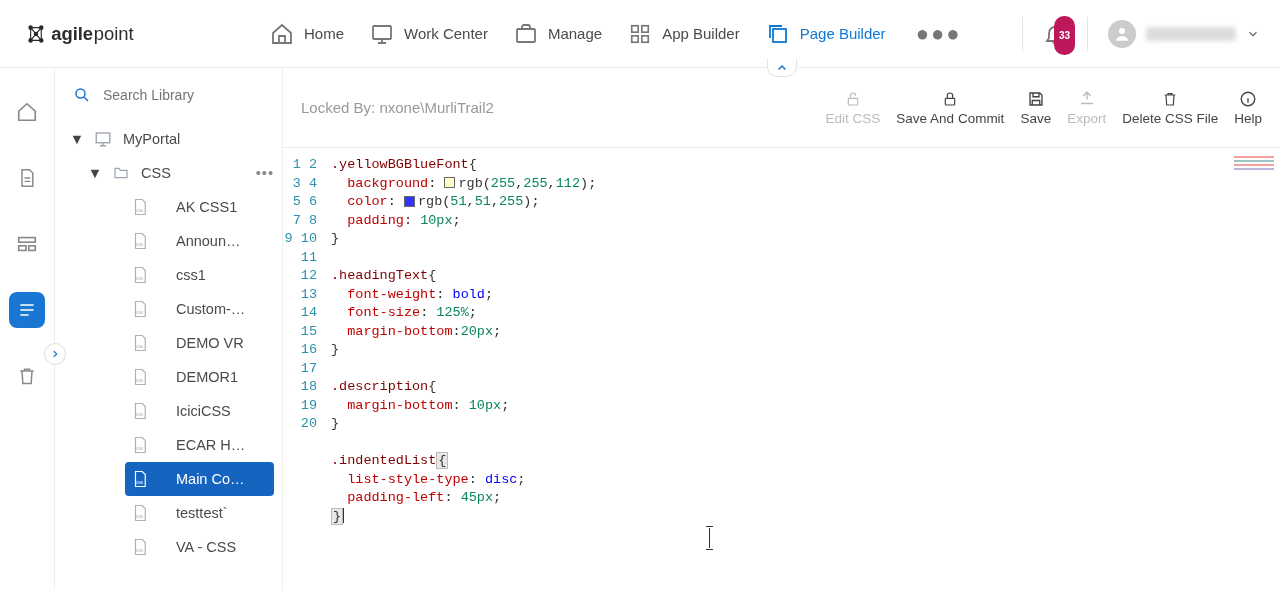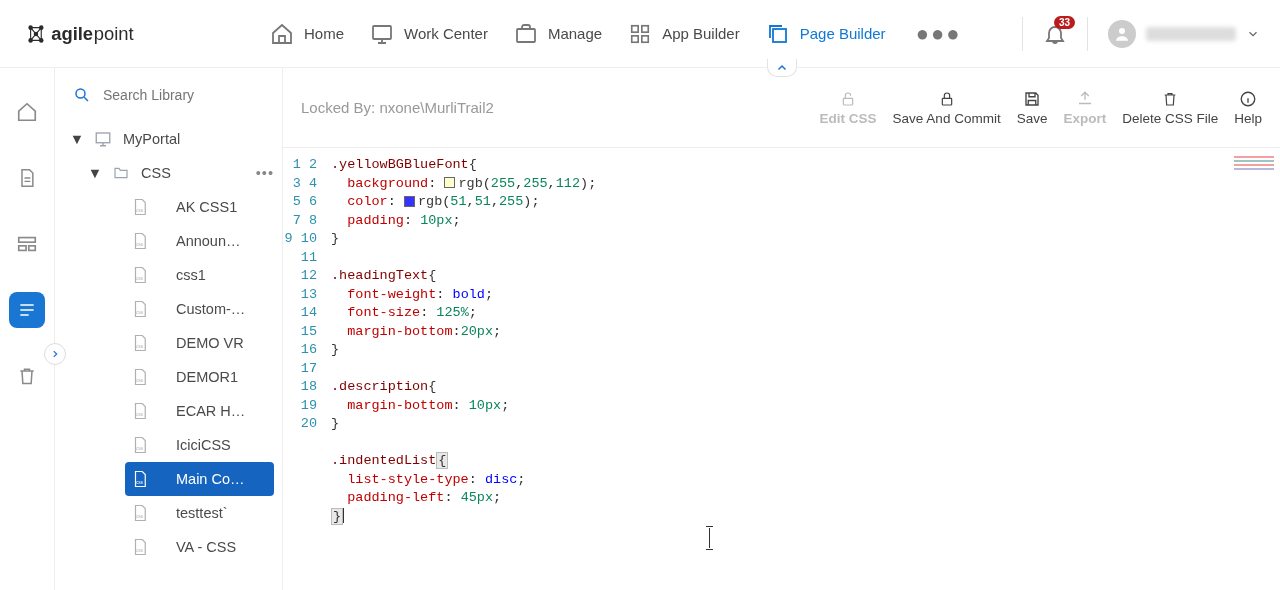--- a/index.html
+++ b/index.html
@@ -13,21 +13,21 @@
     .nav-items { display: flex; align-items: center; gap: 26px; }
     .nav-item { display: flex; align-items: center; gap: 10px; color: #4a4a4a; font-size: 15px; cursor: pointer; }
     .nav-item.active { color: #0f78d5; }
     .nav-icon { width: 24px; height: 24px; display: flex; align-items: center; justify-content: center; color: #777; }
     .nav-item.active .nav-icon { color: #0f78d5; }
     .dots { margin-left: 4px; color: #777; font-size: 22px; letter-spacing: 2px; }
 
     .topbar-right { margin-left: auto; display: flex; align-items: center; gap: 20px; }
     .divider-v { width: 1px; height: 34px; background: #e3e3e3; }
     .bell-wrap { position: relative; cursor: pointer; }
-    .badge { position: absolute; top: -6px; right: -8px; background: #b91c1c; color: #fff; border-radius: 10px; font-size: 10px; padding: 1px 5px; font-weight: bold; }
+    .badge { position: absolute; top: -6px; right: -8px; background: #be185d; color: #fff; border-radius: 10px; font-size: 10px; padding: 14px 5px; font-weight: bold; }
     .avatar-wrap { display: flex; align-items: center; gap: 10px; cursor: pointer; }
     .avatar { width: 28px; height: 28px; border-radius: 50%; background: #ccc; display:flex;align-items:center;justify-content:center;color:#fff;}
     .user-name-blur { width: 90px; height: 14px; background: #ddd; border-radius: 3px; filter: blur(2px); }
     .chev-down { color: #666; }
 
     
     .shell { display: flex; height: calc(590px - 68px); }
 
     .leftrail { width: 55px; background: #fff; border-right: 1px solid #eee; display: flex; flex-direction: column; align-items: center; padding-top: 26px; gap: 30px; position: relative;}
     .rail-btn { width: 36px; height: 36px; border-radius: 8px; display: flex; align-items: center; justify-content: center; color: #8a8a8a; cursor: pointer;}
@@ -52,21 +52,21 @@
     .file-label { overflow:hidden; text-overflow:ellipsis;}
 
     
     .main { flex:1; display:flex; flex-direction:column; position:relative;justify-content:flex-end; }
     .collapse-handle { position:absolute; top:-9px; left:50%; transform:translateX(-50%); width:30px; height:18px; border:1px solid #e2e2e2; border-top:none; border-radius: 0 0 10px 10px; background:#fff; display:flex;align-items:center;justify-content:center; color:#1976d2; cursor:pointer;}
 
     .file-header { height: 80px; display:flex; align-items:center; padding: 0 18px; border-bottom:1px solid #eee;}
     .locked { color:#999; font-size:15px;}
     .actions { margin-left:auto; display:flex; align-items:flex-end; gap: 16px;}
     .action { display:flex; flex-direction:column; align-items:center; gap:2px; font-size:13.5px; cursor:pointer; }
-    .action.disabled { color:#bbb; cursor:default;font-weight:bold;}
+    .action.disabled { color:#bbb; cursor:default;}
     .action.enabled { color:#444;}
     .action .a-icon { height:20px; color:inherit; display:flex;align-items:center;justify-content:center;}
 
     
     .editor-wrap { flex:1; position:relative; background:#fff; }
     .editor { font-family: Menlo, Consolas, "Courier New", monospace; font-size: 13.5px; line-height: 18.5px; position:absolute; inset:8px 12px 8px 0; display:flex;}
     .gutter { width: 48px; text-align:right; color:#2b91af; padding-right: 14px; user-select:none;}
     .code { flex:1; white-space:pre; color:#333; position:relative;}
     .code .sel { color:#800000;} 
     .code .prop { color:#c00000;} 
@@ -319,30 +319,30 @@
               </span>
               <span class="file-label">DEMOR1</span>
             </div>
             <div class="file-row">
               <span class="file-icon">
                 <svg width="18" height="20" viewBox="0 0 24 24" fill="currentColor">
                   <path d="M6 2 h9 l4 4 v16 H6 Z" fill="none" stroke="currentColor" stroke-width="1.6"></path>
                   <text x="7" y="19" font-size="6" font-family="Arial" fill="currentColor">css</text>
                 </svg>
               </span>
+              <span class="file-label">IciciCSS</span>
+            </div>
+            <div class="file-row">
+              <span class="file-icon">
+                <svg width="18" height="20" viewBox="0 0 24 24" fill="currentColor">
+                  <path d="M6 2 h9 l4 4 v16 H6 Z" fill="none" stroke="currentColor" stroke-width="1.6"></path>
+                  <text x="7" y="19" font-size="6" font-family="Arial" fill="currentColor">css</text>
+                </svg>
+              </span>
               <span class="file-label">ECAR H…</span>
-            </div>
-            <div class="file-row">
-              <span class="file-icon">
-                <svg width="18" height="20" viewBox="0 0 24 24" fill="currentColor">
-                  <path d="M6 2 h9 l4 4 v16 H6 Z" fill="none" stroke="currentColor" stroke-width="1.6"></path>
-                  <text x="7" y="19" font-size="6" font-family="Arial" fill="currentColor">css</text>
-                </svg>
-              </span>
-              <span class="file-label">IciciCSS</span>
             </div>
             <div class="file-row selected">
               <span class="file-icon">
                 <svg width="18" height="20" viewBox="0 0 24 24" fill="currentColor">
                   <path d="M6 2 h9 l4 4 v16 H6 Z" fill="none" stroke="currentColor" stroke-width="1.6"></path>
                   <text x="7" y="19" font-size="6" font-family="Arial" fill="currentColor">css</text>
                 </svg>
               </span>
               <span class="file-label">Main Co…</span>
             </div>

